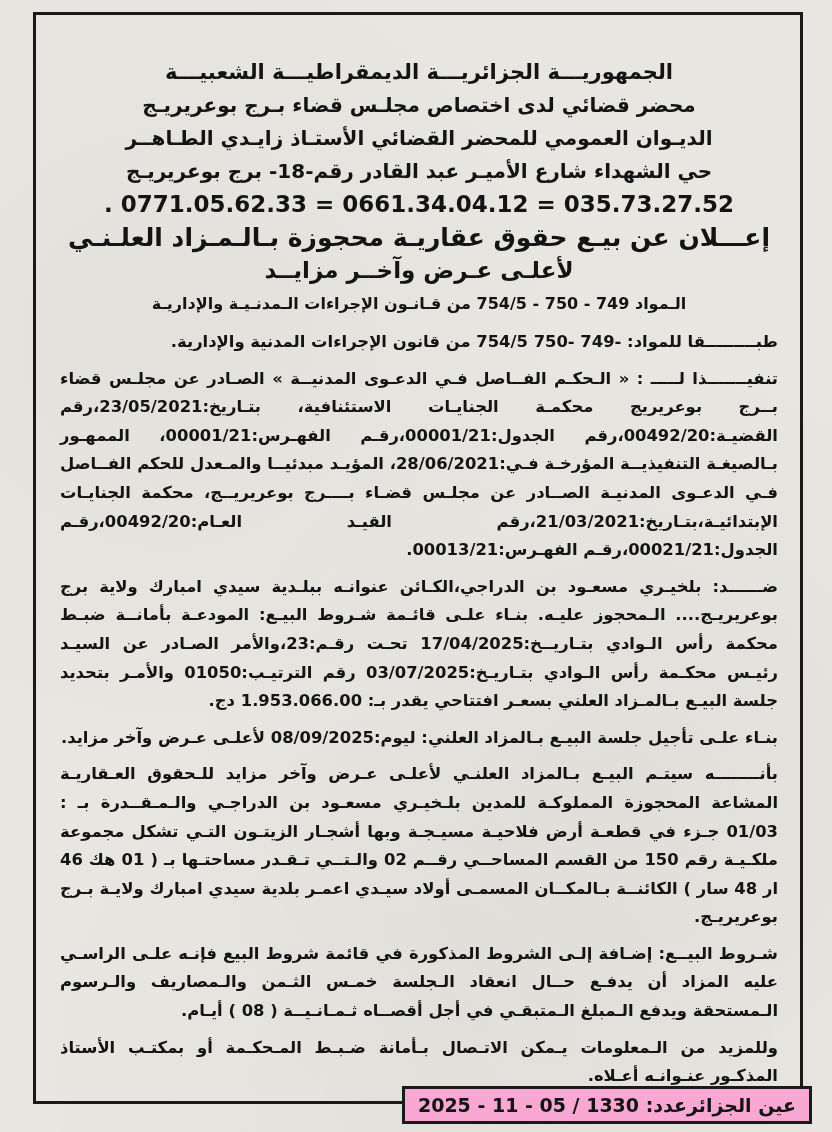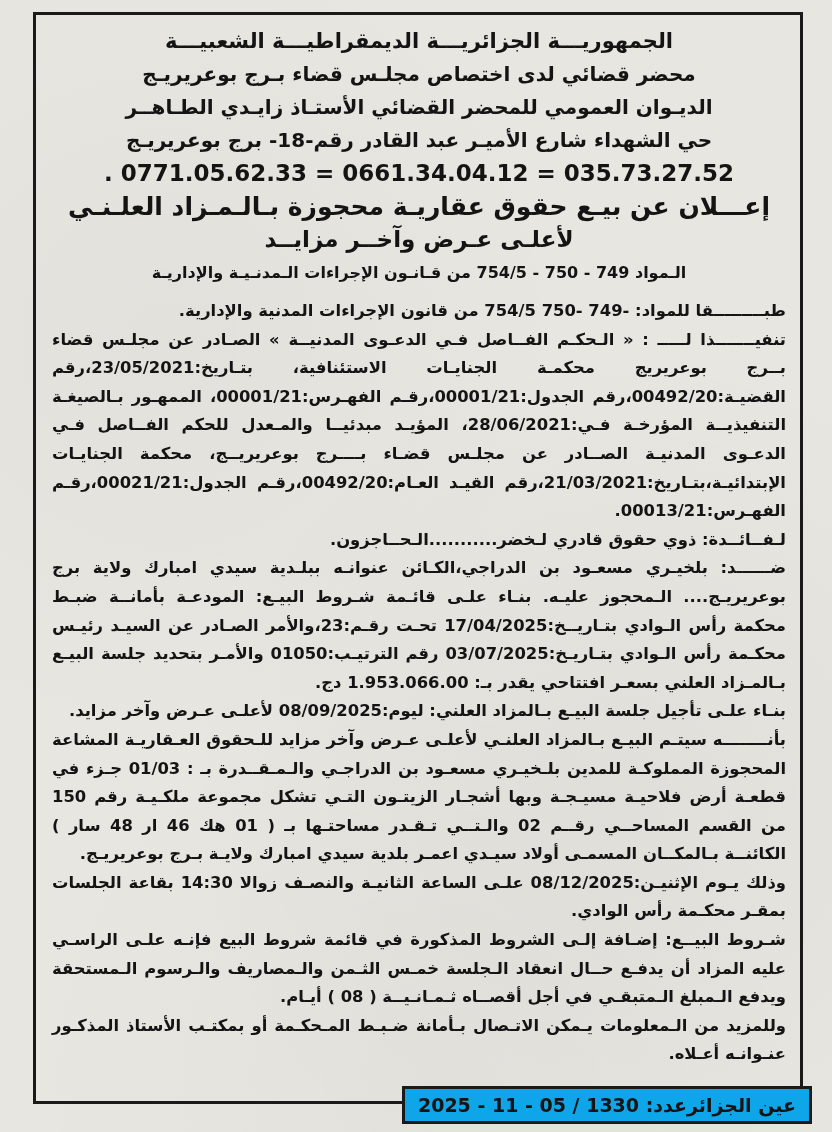--- a/index.html
+++ b/index.html
@@ -16,45 +16,45 @@
     overflow:hidden;
   }
   .frame{
     position:absolute;
     left:33px; top:12px;
     width:770px; height:1092px;
     box-sizing:border-box;
     border:3px solid #1a1a1a;
     padding:10px 14px 0 16px;
   }
-  .doc-header{ text-align:center; font-weight:700; }
+  .doc-header{ text-align:center; font-weight:700;margin-top:31px; }
   .doc-header .h-line{ line-height:33px; white-space:nowrap; }
   .h1{ font-size:21px; letter-spacing:0.5px; }
   .h2{ font-size:20px; }
   .h3{ font-size:20px; }
   .h4{ font-size:20px; }
   .phones{ font-size:23px; direction:ltr; line-height:34px; }
   .t1{ font-size:25px; line-height:34px; }
   .t2{ font-size:23px; line-height:33px; }
   .t3{ font-size:16px; line-height:31px; }
   .doc-body{
     margin-top:8px;
     font-size:16.4px;
     font-weight:700;
     line-height:28.6px;
     text-align:justify;
     text-align-last:right;
   }
-  .doc-body p{ margin:0; }
+  .doc-body p{ margin:8px; }
   .stamp-box{
     position:absolute;
     left:402px; top:1086px;
     width:410px; height:38px;
     box-sizing:border-box;
-    background:#0ea5e9;
+    background:#f9a8d4;
     border:3px solid #1a1a1a;
     display:flex; align-items:center; justify-content:center;
     font-size:19px; font-weight:700;
     white-space:nowrap;
     z-index:2;
   }
 </style>
 </head>
 <body>
 
@@ -66,24 +66,22 @@
     <div class="h-line h4">حي الشهداء شارع الأميـر عبد القادر رقم-18- برج بوعريريـج</div>
     <div class="h-line phones">. 0771.05.62.33 = 0661.34.04.12 = 035.73.27.52</div>
     <div class="h-line t1">إعـــلان عن بيـع حقوق عقاريـة محجوزة بـالـمـزاد العلـنـي</div>
     <div class="h-line t2">لأعلـى عـرض وآخــر مزايــد</div>
     <div class="h-line t3">الـمواد 749 - 750 - 754/5 من قـانـون الإجراءات الـمدنـيـة والإداريـة</div>
   </div>
 
   <div class="doc-body">
     <p>طبـــــــــقا للمواد: -749 -750 754/5 من قانون الإجراءات المدنية والإدارية.</p>
     <p>تنفيـــــــذا لـــــ : « الـحكـم الفــاصل فـي الدعـوى المدنيــة » الصـادر عن مجلـس قضاء بــرج بوعريريج محكمـة الجنايـات الاستئنافية، بتـاريخ:23/05/2021،رقم القضيـة:00492/20،رقم الجدول:00001/21،رقـم الفهـرس:00001/21، الممهـور بـالصيغـة التنفيذيــة المؤرخـة فـي:28/06/2021، المؤيـد مبدئيــا والمـعدل للحكم الفــاصل فـي الدعـوى المدنيـة الصــادر عن مجلـس قضـاء بــــرج بوعريريــج، محكمة الجنايـات الإبتدائيـة،بتـاريخ:21/03/2021،رقم القيـد العـام:00492/20،رقـم الجدول:00021/21،رقـم الفهـرس:00013/21.</p>
-    <p>لـفــائــدة: ذوي حقوق قادري لـخضر...........الـحــاجزون.</p>
     <p>ضــــــد: بلخيـري مسعـود بن الدراجي،الكـائن عنوانـه ببلـدية سيدي امبارك ولاية برج بوعريريـج.... الـمحجوز عليـه. بنـاء علـى قائـمة شـروط البيـع: المودعـة بأمانــة ضبـط محكمة رأس الـوادي بتـاريــخ:17/04/2025 تحـت رقـم:23،والأمر الصـادر عن السيـد رئيـس محكـمة رأس الـوادي بتـاريـخ:03/07/2025 رقم الترتيـب:01050 والأمـر بتحديد جلسة البيـع بـالمـزاد العلني بسعـر افتتاحي يقدر بـ: 1.953.066.00 دج.</p>
     <p>بنـاء علـى تأجيل جلسة البيـع بـالمزاد العلني: ليوم:08/09/2025 لأعلـى عـرض وآخر مزايد.</p>
     <p>بأنــــــــه سيتـم البيـع بـالمزاد العلنـي لأعلـى عـرض وآخر مزايد للـحقوق العـقاريـة المشاعة المحجوزة المملوكـة للمدين بلـخيـري مسعـود بن الدراجـي والـمـقــدرة بـ : 01/03 جـزء في قطعـة أرض فلاحيـة مسيـجـة وبها أشجـار الزيتـون التـي تشكل مجموعة ملكـيـة رقم 150 من القسم المساحــي رقــم 02 والـتــي تـقـدر مساحتـها بـ ( 01 هك 46 ار 48 سار ) الكائنــة بـالمكــان المسمـى أولاد سيـدي اعمـر بلدية سيدي امبارك ولايـة بـرج بوعريريـج.</p>
-    <p>وذلك يـوم الإثنيـن:08/12/2025 علـى الساعة الثانيـة والنصـف زوالا 14:30 بقاعة الجلسات بمقـر محكـمة رأس الوادي.</p>
     <p>شـروط البيــع: إضـافة إلـى الشروط المذكورة في قائمة شروط البيع فإنـه علـى الراسـي عليه المزاد أن يدفـع حــال انعقاد الـجلسة خمـس الثـمن والـمصاريف والـرسوم الـمستحقة ويدفع الـمبلغ الـمتبقـي في أجل أقصــاه ثـمـانـيــة ( 08 ) أيـام.</p>
     <p>وللمزيد من الـمعلومات يـمكن الاتـصال بـأمانة ضـبـط المـحكـمة أو بمكتـب الأستاذ المذكـور عنـوانـه أعـلاه.</p>
   </div>
 
 </div>
 
 <div class="stamp-box">عين الجزائرعدد: 1330 / 05 - 11 - 2025</div>
 
 </body></html>

